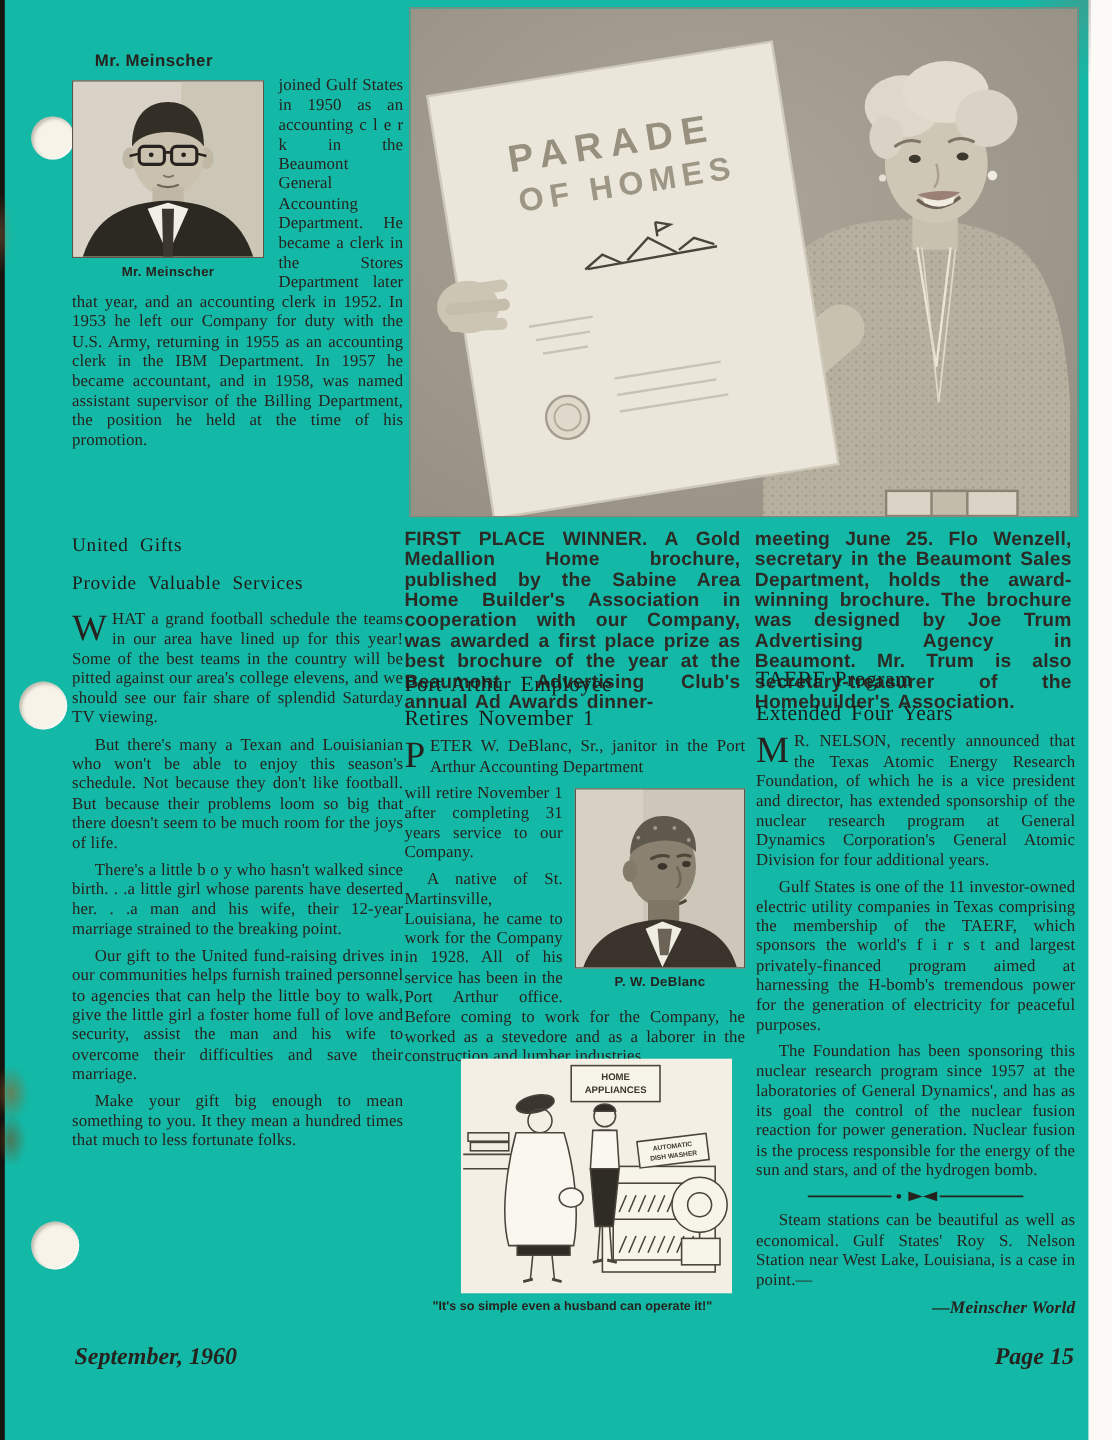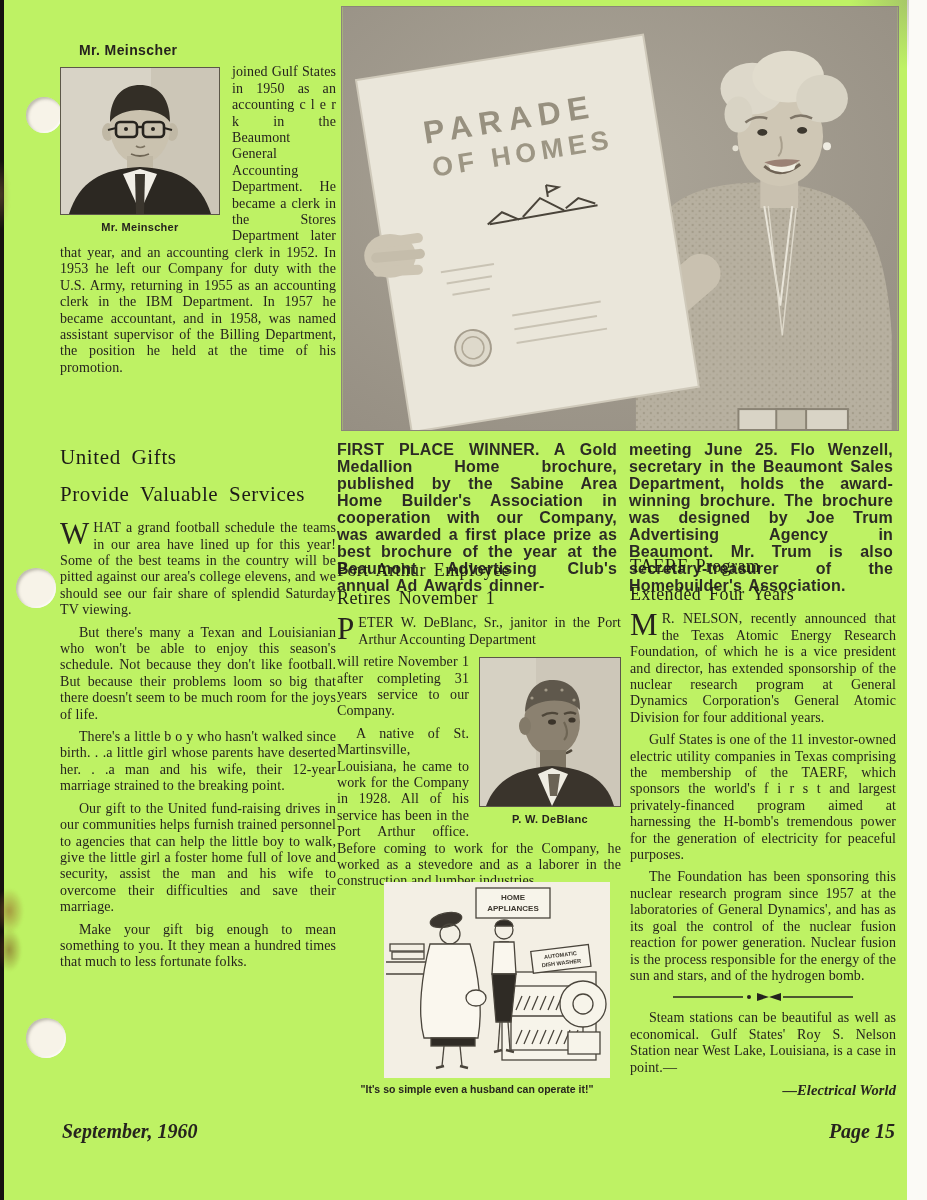--- a/index.html
+++ b/index.html
@@ -1,17 +1,17 @@
 <!DOCTYPE html>
 <html><head>
 <meta charset="utf-8">
 <style>
   html,body{margin:0;padding:0;background:#ffffff;}
   .stage{position:relative;width:927px;height:1200px;overflow:hidden;
-         background:#bef264;font-family:"Liberation Serif","DejaVu Serif",serif;color:#26231e;}
+         background:#14b8a6;font-family:"Liberation Serif","DejaVu Serif",serif;color:#26231e;}
   
   .edge-left{position:absolute;left:0;top:0;width:4px;height:1200px;background:#15130f;}
   .edge-right{position:absolute;right:0;top:0;width:20px;height:1200px;background:#fbfaf6;}
   .corner-shade{position:absolute;right:18px;top:0;width:60px;height:70px;
       background:radial-gradient(ellipse at top right,rgba(120,117,108,.35),rgba(120,117,108,0) 70%);}
   .hole{position:absolute;border-radius:50%;background:#f7f3e8;
       box-shadow:inset 2px 2px 3px rgba(90,85,72,.35), inset -1px -1px 2px rgba(255,255,255,.8);}
   .hole1{left:26px;top:97px;width:36px;height:36px;}
   .hole2{left:16px;top:568px;width:40px;height:40px;}
   .hole3{left:26px;top:1018px;width:40px;height:40px;}
@@ -22,21 +22,21 @@
       background:radial-gradient(ellipse,rgba(120,70,25,.55),rgba(120,70,25,0) 70%);}
   .stain3{left:-8px;top:160px;width:18px;height:70px;
       background:radial-gradient(ellipse,rgba(170,130,80,.35),rgba(170,130,80,0) 70%);}
 
   
   .body-text{font-size:14px;line-height:16.4px;text-align:justify;letter-spacing:.1px;}
   .body-text p{margin:0 0 6px 0;text-indent:1.35em;}
   .body-text p.noindent{text-indent:0;}
   .kicker{font-family:"Liberation Sans","DejaVu Sans",sans-serif;font-weight:bold;
       font-size:14px;letter-spacing:.4px;margin:0 0 12px 0;}
-  .headline{font-size:21px;line-height:1.1;letter-spacing:.6px;word-spacing:5px;
+  .headline{font-size:16px;line-height:1.1;letter-spacing:.6px;word-spacing:5px;
       font-weight:400;margin:0 0 14px 0;color:#1d1b17;}
   .headline2{font-size:18px;line-height:1.15;letter-spacing:.4px;word-spacing:3px;
       font-weight:400;margin:0 0 7px 0;color:#1d1b17;}
   .dropcap{float:left;font-size:31px;line-height:26px;padding:1px 4px 0 0;}
   .photo-caption{font-family:"Liberation Sans","DejaVu Sans",sans-serif;font-weight:bold;
       font-size:11px;text-align:center;margin-top:4px;letter-spacing:.3px;}
   .cutline{position:absolute;font-family:"Liberation Sans","DejaVu Sans",sans-serif;
       font-weight:bold;font-size:16px;line-height:17px;text-align:justify;
       word-spacing:2px;letter-spacing:.2px;color:#2c2a25;}
   .footerline{position:absolute;top:1120px;font-size:20px;font-weight:bold;font-style:italic;color:#26231e;}
@@ -232,21 +232,21 @@
     <p>The Foundation has been sponsoring this nuclear research program since 1957 at the laboratories of General Dynamics', and has as its goal the control of the nuclear fusion reaction for power generation. Nuclear fusion is the process responsible for the energy of the sun and stars, and of the hydrogen bomb.</p>
     <svg class="divider" width="180" height="10" viewBox="0 0 180 10">
       <line x1="0" y1="5" x2="70" y2="5" stroke="#26231e" stroke-width="1.6"></line>
       <line x1="110" y1="5" x2="180" y2="5" stroke="#26231e" stroke-width="1.6"></line>
       <circle cx="76" cy="5" r="2" fill="#26231e"></circle>
       <polygon points="84,1 96,5 84,9" fill="#26231e"></polygon>
       <polygon points="108,1 96,5 108,9" fill="#26231e"></polygon>
       <circle cx="104" cy="5" r="2" fill="#26231e"></circle>
     </svg>
     <p>Steam stations can be beautiful as well as economical. Gulf States' Roy S. Nelson Station near West Lake, Louisiana, is a case in point.—</p>
-    <div class="attribution">—Electrical World</div>
+    <div class="attribution">—Meinscher World</div>
   </div>
 
   <svg id="cartoon" width="226" height="196" viewBox="0 0 226 196">
     <rect width="226" height="196" fill="#f3efe4"></rect>
     <g stroke="#4a453c" stroke-width="1.3" fill="none">
 
       <rect x="92" y="6" width="74" height="30" fill="#f7f4ea"></rect>
 
       <line x1="2" y1="80" x2="46" y2="80"></line>
       <rect x="6" y="62" width="34" height="7"></rect>

